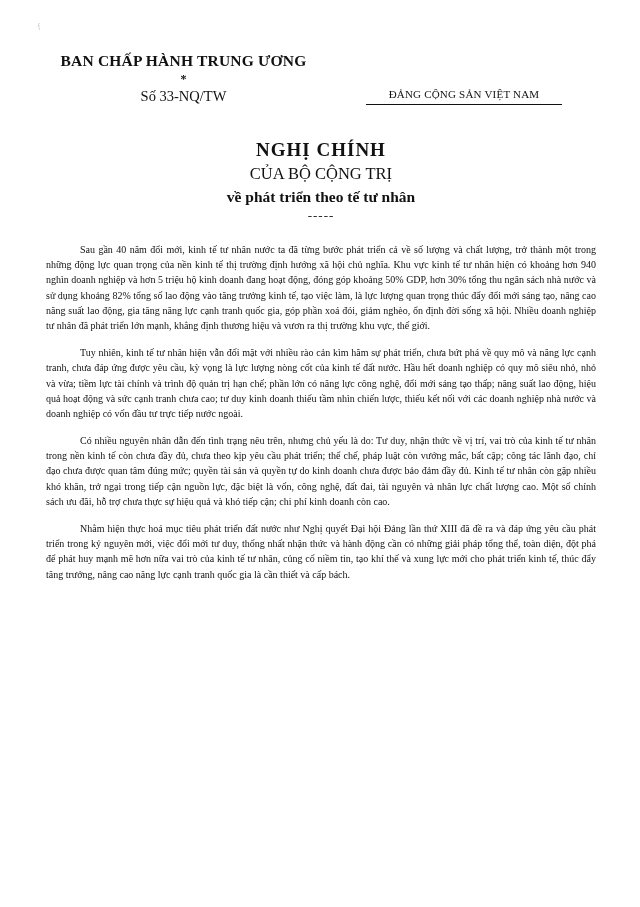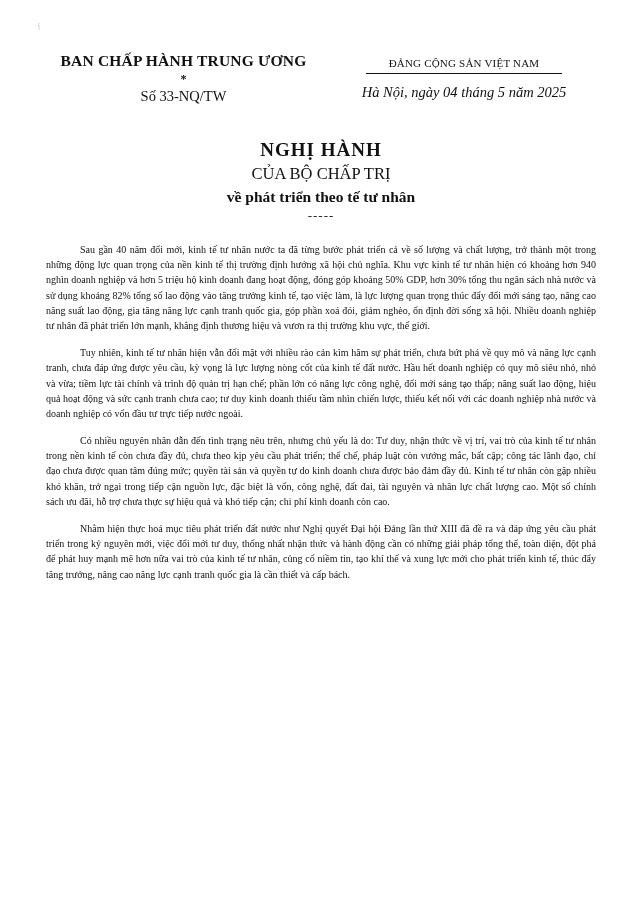--- a/index.html
+++ b/index.html
@@ -31,21 +31,21 @@
     height: 22px;
     color: #cfcfcf;
     font-size: 16px;
     font-family: "Liberation Serif", serif;
     transform: rotate(-12deg);
     pointer-events: none;
   }
   .header {
     display: flex;
     justify-content: space-between;
-    align-items: center;
+    align-items: flex-end;
     margin-top: 22px;
   }
   .header-left {
     width: 50%;
     text-align: center;
   }
   .header-right {
     width: 48%;
     text-align: center;
   }
@@ -129,27 +129,26 @@
 
   <div class="header">
     <div class="header-left">
       <div class="org-name">BAN CHẤP HÀNH TRUNG ƯƠNG</div>
       <div class="star">*</div>
       <div class="doc-number">Số 33-NQ/TW</div>
     </div>
     <div class="header-right">
       <div class="party-name">ĐẢNG CỘNG SẢN VIỆT NAM</div>
       <div class="party-rule"></div>
-      <div class="place-date">Hà Nội, ngày 04 tháng 5 năm 2025</div>
     </div>
   </div>
 
   <div class="title-block">
-    <div class="title-main">NGHỊ HÀNH</div>
-    <div class="title-sub1">CỦA BỘ CHẤP TRỊ</div>
+    <div class="title-main">NGHỊ CHÍNH</div>
+    <div class="title-sub1">CỦA BỘ CỘNG TRỊ</div>
     <div class="title-sub2">về phát triển theo tế tư nhân</div>
     <div class="title-dashes">-----</div>
   </div>
 
   <div class="body">
     <p class="para">Sau gần 40 năm đổi mới, kinh tế tư nhân nước ta đã từng bước phát triển cả về số lượng và chất lượng, trở thành một trong những động lực quan trọng của nền kinh tế thị trường định hướng xã hội chủ nghĩa. Khu vực kinh tế tư nhân hiện có khoảng hơn 940 nghìn doanh nghiệp và hơn 5 triệu hộ kinh doanh đang hoạt động, đóng góp khoảng 50% GDP, hơn 30% tổng thu ngân sách nhà nước và sử dụng khoảng 82% tổng số lao động vào tăng trưởng kinh tế, tạo việc làm, là lực lượng quan trọng thúc đẩy đổi mới sáng tạo, nâng cao năng suất lao động, gia tăng năng lực cạnh tranh quốc gia, góp phần xoá đói, giảm nghèo, ổn định đời sống xã hội. Nhiều doanh nghiệp tư nhân đã phát triển lớn mạnh, khẳng định thương hiệu và vươn ra thị trường khu vực, thế giới.</p>
     <p class="para">Tuy nhiên, kinh tế tư nhân hiện vẫn đối mặt với nhiều rào cản kìm hãm sự phát triển, chưa bứt phá về quy mô và năng lực cạnh tranh, chưa đáp ứng được yêu cầu, kỳ vọng là lực lượng nòng cốt của kinh tế đất nước. Hầu hết doanh nghiệp có quy mô siêu nhỏ, nhỏ và vừa; tiềm lực tài chính và trình độ quản trị hạn chế; phần lớn có năng lực công nghệ, đổi mới sáng tạo thấp; năng suất lao động, hiệu quả hoạt động và sức cạnh tranh chưa cao; tư duy kinh doanh thiếu tầm nhìn chiến lược, thiếu kết nối với các doanh nghiệp nhà nước và doanh nghiệp có vốn đầu tư trực tiếp nước ngoài.</p>
     <p class="para">Có nhiều nguyên nhân dẫn đến tình trạng nêu trên, nhưng chủ yếu là do: Tư duy, nhận thức về vị trí, vai trò của kinh tế tư nhân trong nền kinh tế còn chưa đầy đủ, chưa theo kịp yêu cầu phát triển; thể chế, pháp luật còn vướng mắc, bất cập; công tác lãnh đạo, chỉ đạo chưa được quan tâm đúng mức; quyền tài sản và quyền tự do kinh doanh chưa được bảo đảm đầy đủ. Kinh tế tư nhân còn gặp nhiều khó khăn, trở ngại trong tiếp cận nguồn lực, đặc biệt là vốn, công nghệ, đất đai, tài nguyên và nhân lực chất lượng cao. Một số chính sách ưu đãi, hỗ trợ chưa thực sự hiệu quả và khó tiếp cận; chi phí kinh doanh còn cao.</p>
     <p class="para">Nhằm hiện thực hoá mục tiêu phát triển đất nước như Nghị quyết Đại hội Đảng lần thứ XIII đã đề ra và đáp ứng yêu cầu phát triển trong kỷ nguyên mới, việc đổi mới tư duy, thống nhất nhận thức và hành động cần có những giải pháp tổng thể, toàn diện, đột phá để phát huy mạnh mẽ hơn nữa vai trò của kinh tế tư nhân, củng cố niềm tin, tạo khí thế và xung lực mới cho phát triển kinh tế, thúc đẩy tăng trưởng, nâng cao năng lực cạnh tranh quốc gia là cần thiết và cấp bách.</p>
   </div>

